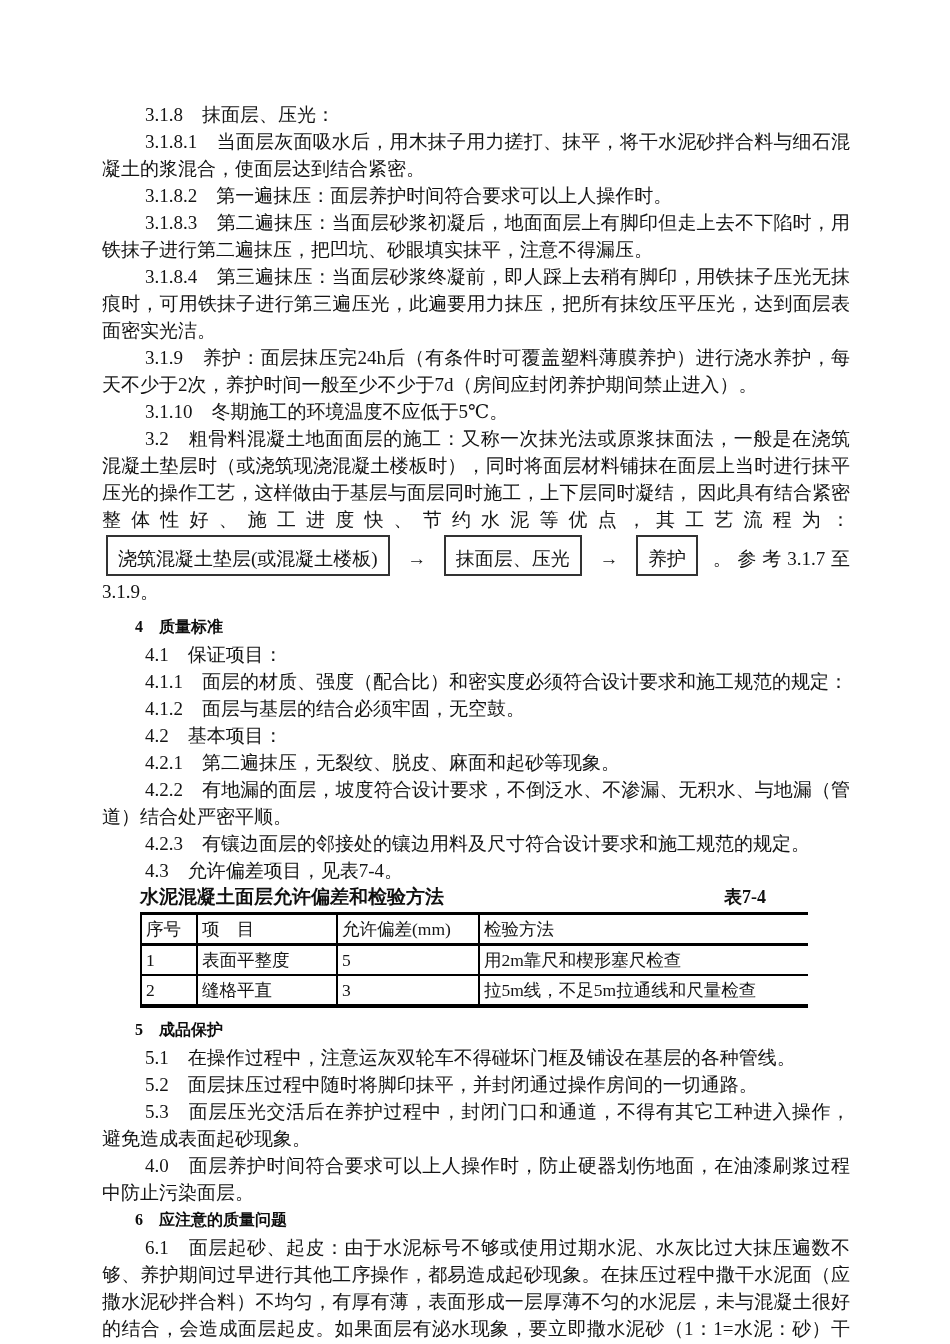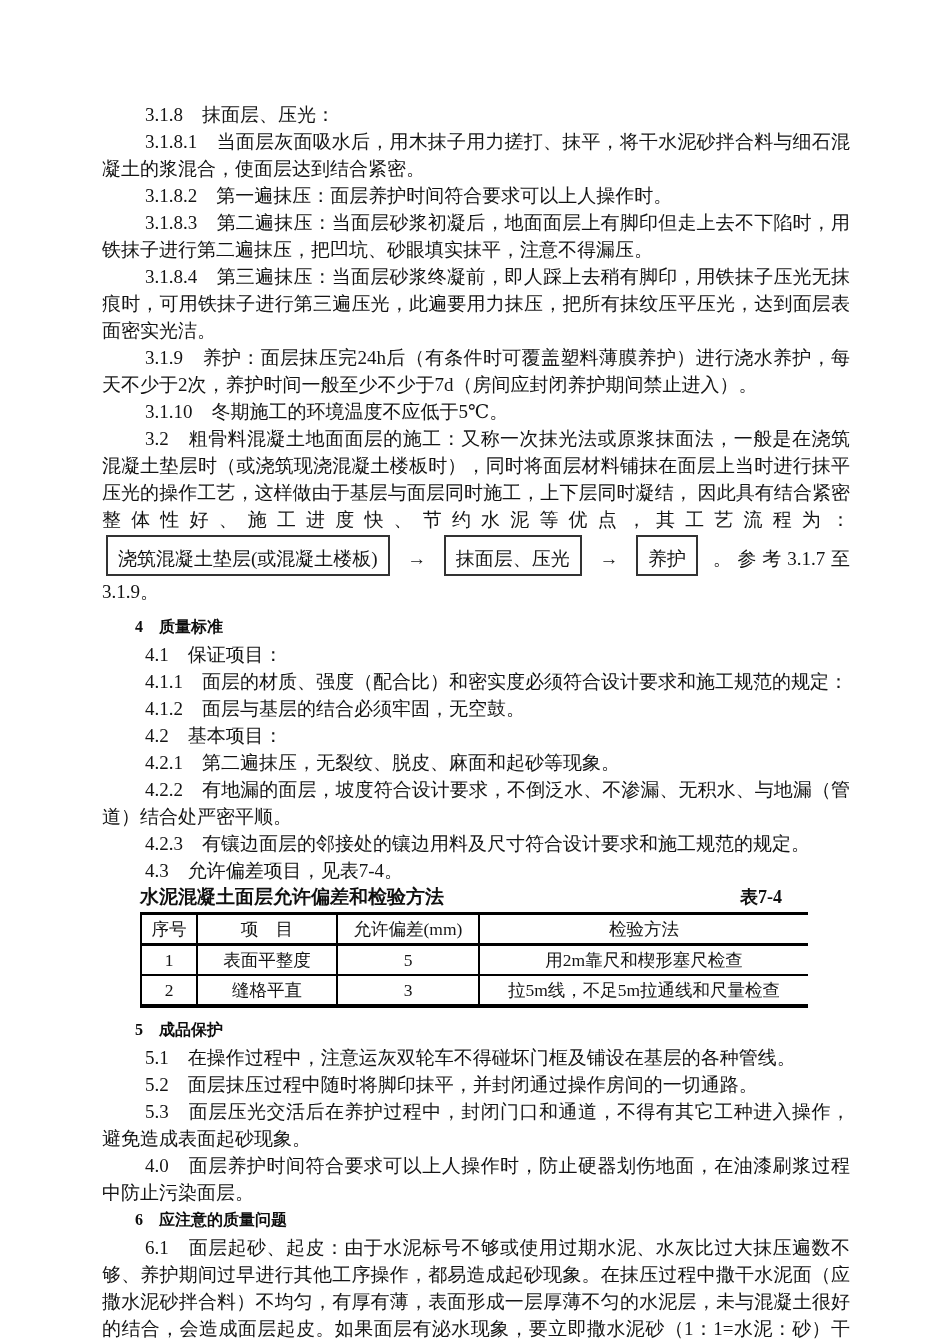--- a/index.html
+++ b/index.html
@@ -58,38 +58,38 @@
   .tbl-caption{
     position:relative;
     font-family:"Liberation Sans","DejaVu Sans",sans-serif;
     font-weight:bold;
     font-size:19px;
     line-height:26px;
     margin-bottom:2px;
   }
   .tbl-tag{
     position:absolute;
-    right:26px;top:0;
+    right:42px;top:0;
     font-family:"Liberation Serif","DejaVu Serif",serif;
     font-weight:bold;
     font-size:18px;
   }
   table.spec{
     border-collapse:collapse;
     table-layout:fixed;
     width:668px;
     border-top:3px solid #000;
     border-bottom:4px solid #000;
     border-left:2px solid #000;
     font-size:17.5px;
     color:#141414;
   }
   table.spec td{
     border-right:2px solid #000;
-    text-align:center;
+    text-align:left;
     vertical-align:middle;
     height:26px;
     padding:1px 4px;
     line-height:22px;
   }
   table.spec td:last-child{border-right:none;}
   tr.thead td{border-bottom:3px solid #000;}
   tr.r1 td{border-bottom:2px solid #000;}
 </style>
 </head>

